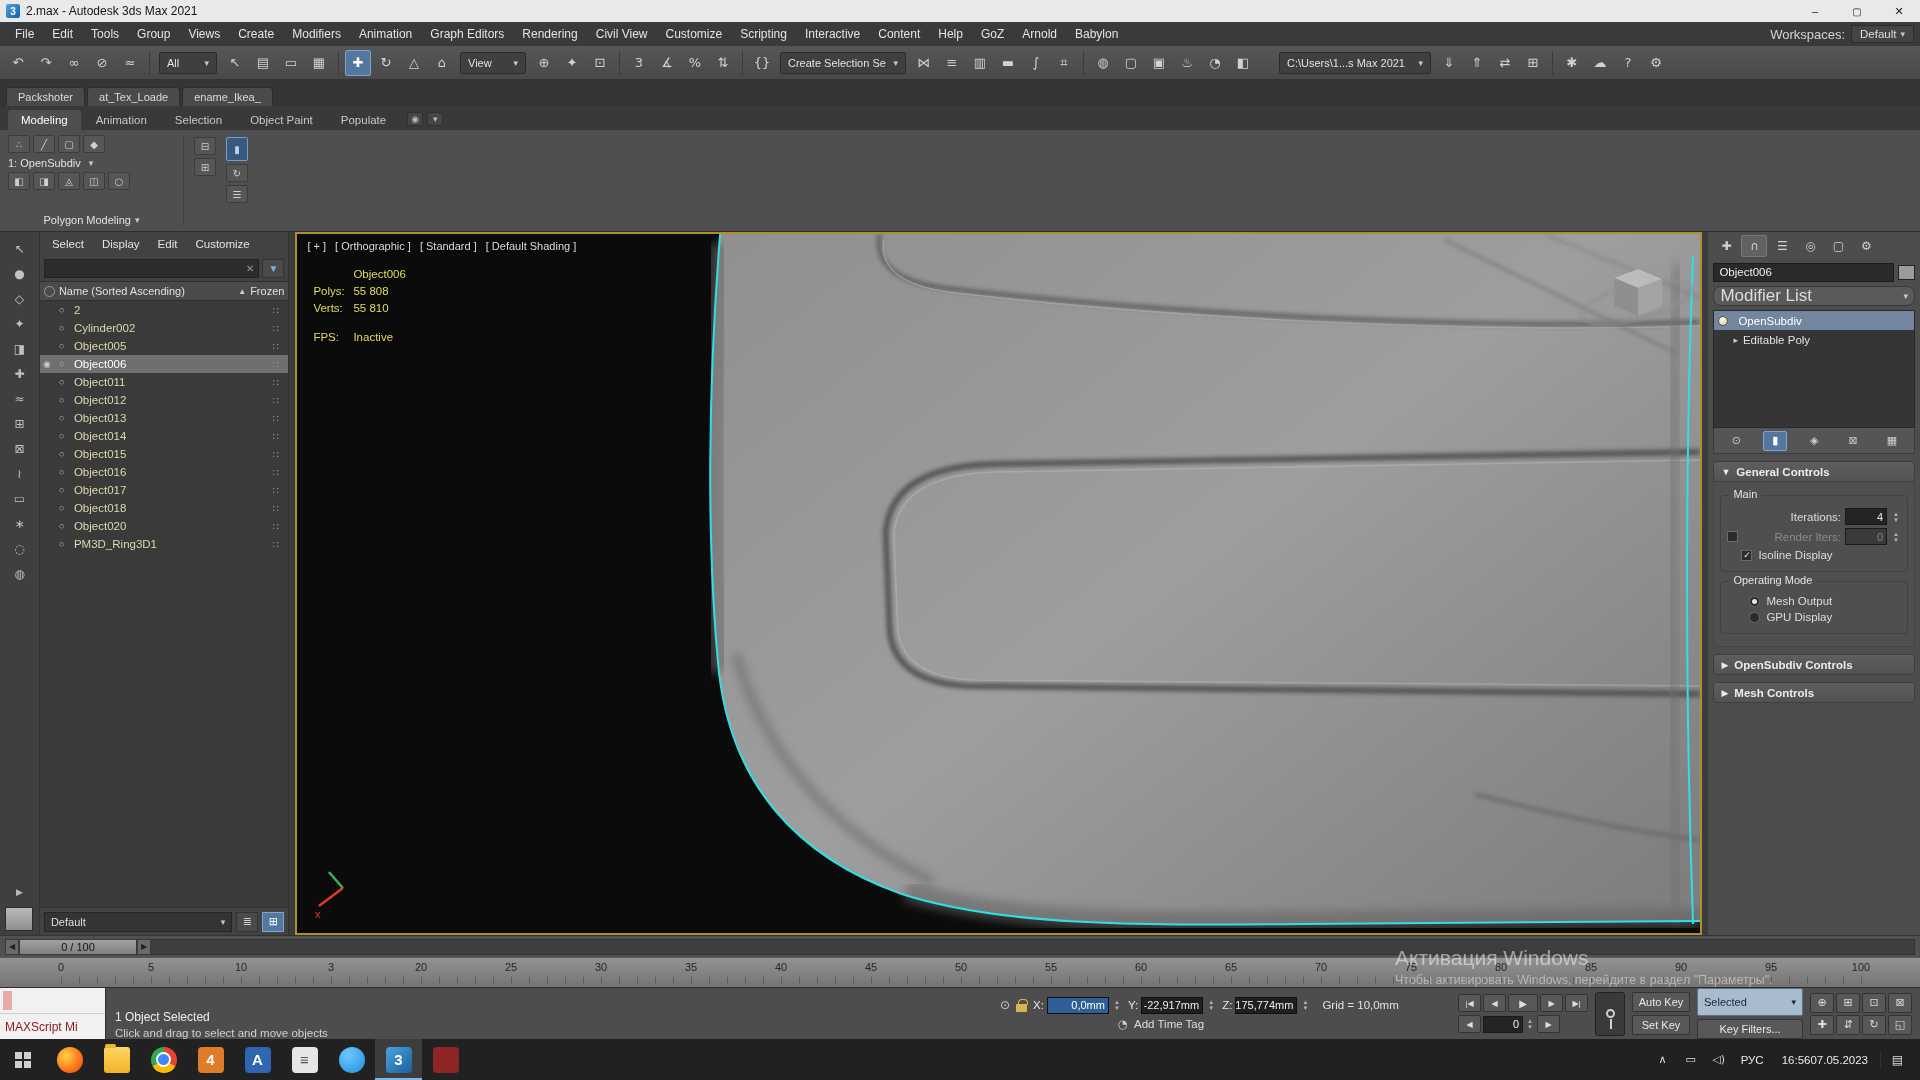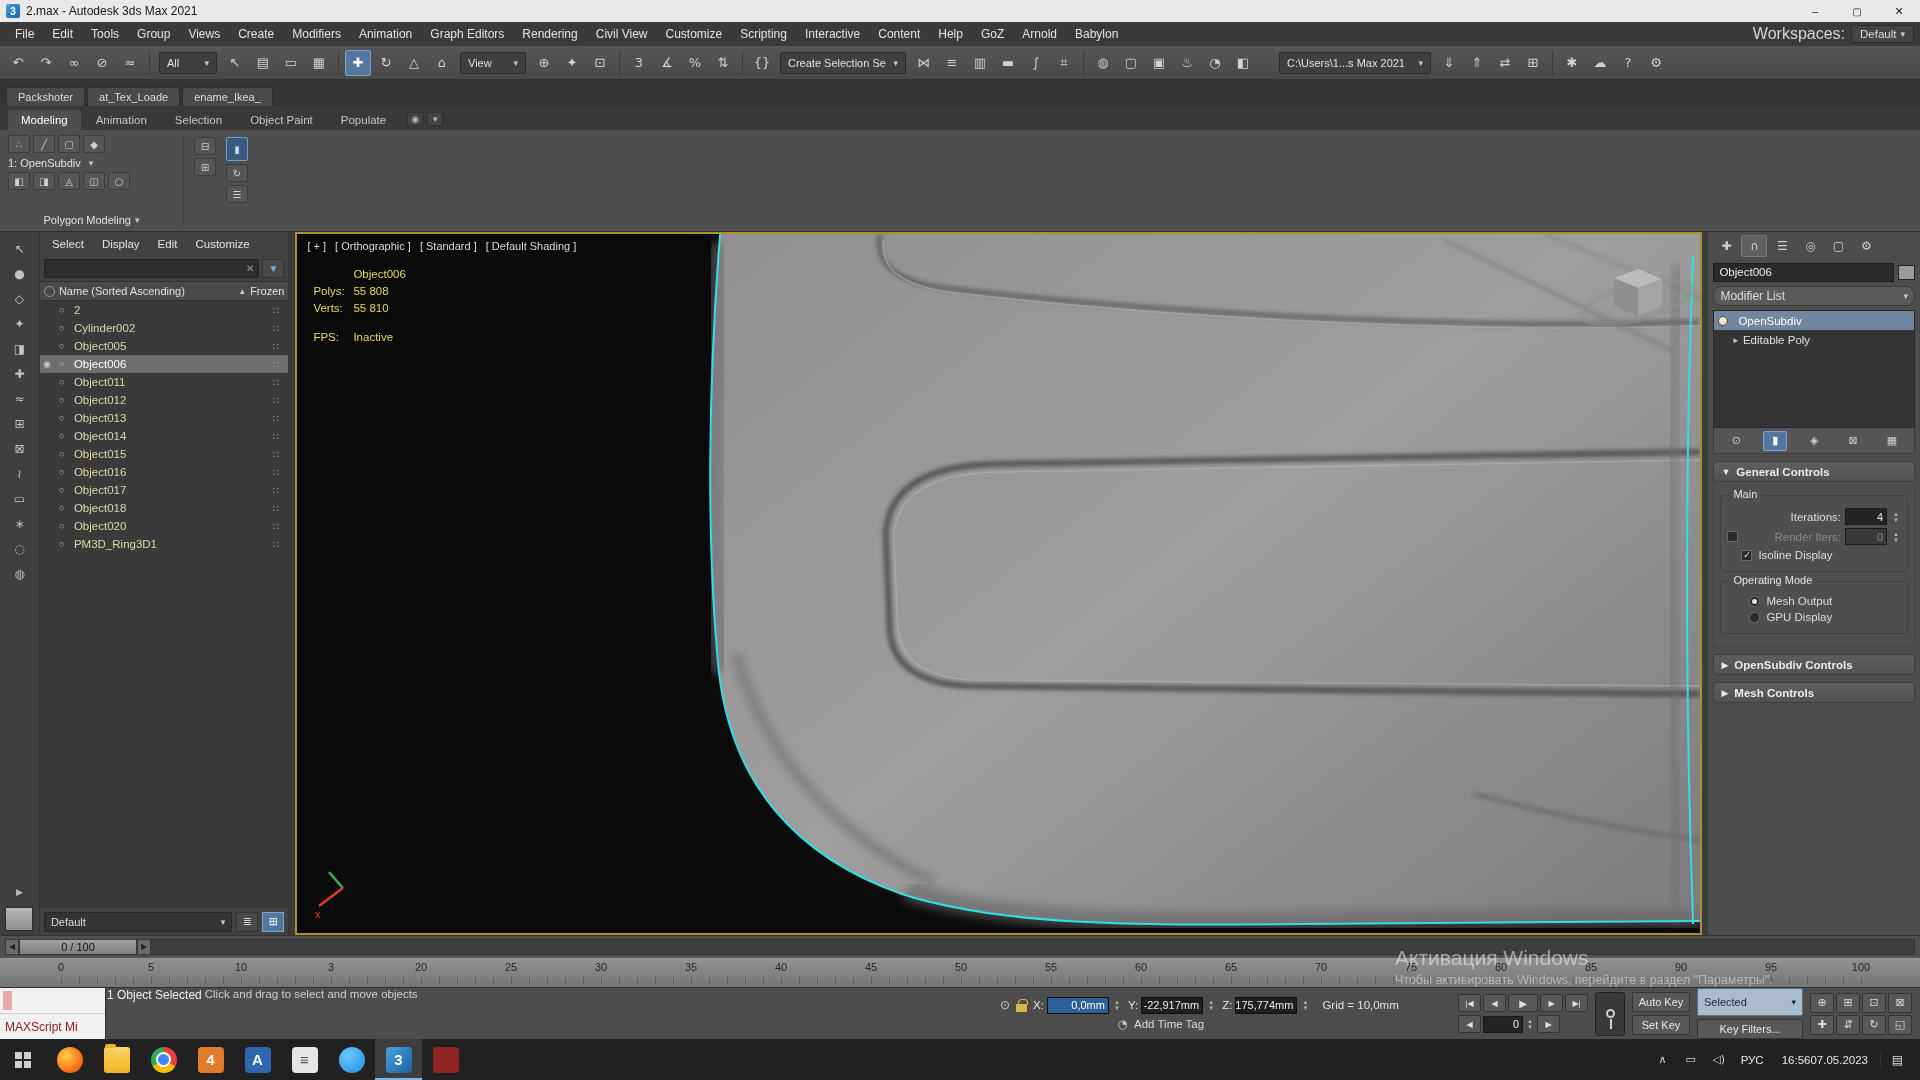--- a/index.html
+++ b/index.html
@@ -17,21 +17,21 @@
   .winbtns{margin-left:auto;display:flex;height:100%}
   .winbtn{width:42px;height:100%;display:flex;align-items:center;justify-content:center;font-size:11px;color:#222}
   .winbtn.min::after{content:"–"}
   .winbtn.max::after{content:"▢";font-size:10px}
   .winbtn.close::after{content:"✕"}
 
   
   .menubar{height:24px;background:#3a3a3a;display:flex;align-items:center;padding:0 6px;flex:0 0 auto}
   .menu-item{padding:0 9px;font-size:12px;color:#e4e4e4;height:100%;display:flex;align-items:center}
   .ws{margin-left:auto;display:flex;align-items:center;gap:6px}
-  .ws-label{font-size:16px;color:#d6d6d6}
+  .ws-label{font-size:13px;color:#d6d6d6}
   .ws-dd{height:18px;background:#444;border:1px solid #2c2c2c;display:flex;align-items:center;padding:0 8px;font-size:11.5px}
 
   
   .toolbar{height:34px;background:linear-gradient(#565656,#494949);border-bottom:1px solid #333;display:flex;align-items:center;padding:0 5px;gap:2px;flex:0 0 auto}
   .tico{width:26px;height:26px;display:flex;align-items:center;justify-content:center;border-radius:2px;color:#d2d2d2}
   .tico .g{font-family:"DejaVu Sans",sans-serif;font-size:13px}
   .tico.active{background:#54779f;border:1px solid #7ea4cf;color:#fff}
   .tsep{width:1px;height:24px;background:#3b3b3b;margin:0 4px}
   .tdd{height:22px;background:#3f3f3f;border:1px solid #2b2b2b;border-radius:2px;display:flex;align-items:center;padding:0 7px;font-size:11px;color:#e2e2e2;margin:0 3px;white-space:nowrap}
   .w-all{width:58px;justify-content:space-between}
@@ -106,21 +106,21 @@
 
   
   .cmdpanel{width:212px;margin-left:6px;background:#4d4d4d;display:flex;flex-direction:column;padding:2px 5px}
   .cp-tabs{height:24px;display:flex;align-items:center;gap:2px}
   .cp-tab{width:26px;height:22px;display:flex;align-items:center;justify-content:center;color:#d0d0d0;border-radius:2px}
   .cp-tab .g{font-family:"DejaVu Sans",sans-serif;font-size:12px}
   .cp-tab.active{background:#616161;border:1px solid #777}
   .cp-name{height:24px;display:flex;align-items:center;gap:4px;margin:2px 0}
   .cp-namefield{flex:1;height:19px;background:#2a2a2a;border:1px solid #1d1d1d;display:flex;align-items:center;padding:0 5px;font-size:11.5px;color:#eee}
   .cp-swatch{width:17px;height:15px;background:#9b9b9b;border:1px solid #222}
-  .cp-modlist{height:20px;background:#5a5a5a;border:1px solid #3a3a3a;border-radius:8px;display:flex;align-items:center;justify-content:space-between;padding:0 6px;font-size:12px;margin-bottom:4px}
+  .cp-modlist{height:20px;background:#5a5a5a;border:1px solid #3a3a3a;border-radius:8px;display:flex;align-items:center;justify-content:space-between;padding:0 6px;font-size:17px;margin-bottom:4px}
   .cp-stack{height:118px;background:#353535;border:1px solid #292929}
   .stack-row{height:19px;display:flex;align-items:center;gap:5px;padding:0 4px;font-size:11.5px;color:#e0e0e0}
   .stack-row.active{background:#72869f;color:#fff}
   .bulb{width:10px;height:10px;border-radius:50%;background:radial-gradient(circle at 35% 30%,#fffbe0,#cfc9a0);border:1px solid #55524a}
   .stack-arrow{font-size:9px;color:#cfcfcf}
   .cp-stackbtns{height:26px;display:flex;align-items:center;justify-content:space-between;padding:0 10px;background:#555;border:1px solid #3c3c3c;border-top:none}
   .cp-sbtn{width:24px;height:20px;display:flex;align-items:center;justify-content:center;color:#cfcfcf;border-radius:2px}
   .cp-sbtn .g{font-family:"DejaVu Sans",sans-serif;font-size:11px}
   .cp-sbtn.active{background:#54779f;border:1px solid #7ea4cf;color:#fff}
   .roll{margin-top:7px;background:linear-gradient(#5e5e5e,#525252);border:1px solid #3e3e3e;border-radius:3px;height:21px;display:flex;align-items:center;gap:6px;padding:0 7px;font-size:11.5px;font-weight:bold;color:#ececec}
@@ -150,21 +150,21 @@
   .ruler::after{content:"";position:absolute;left:61px;bottom:3px;width:1801px;height:7px;background:repeating-linear-gradient(90deg,#5c5c5c 0 1px,transparent 1px 18px)}
   .ticks{position:absolute;left:16px;top:3px;display:flex}
   .tick{width:90px;text-align:center;font-size:11px;color:#262626}
 
   
   .statusbar{height:52px;background:#4d4d4d;border-top:1px solid #2e2e2e;display:flex;flex:0 0 auto}
   .mxs{width:106px;background:#f1f1f1;border-right:1px solid #2e2e2e;display:flex;flex-direction:column}
   .mxs-top{flex:1;border-bottom:1px solid #cfcfcf;display:flex}
   .mxs-pink{width:9px;background:#e9a9a9;margin:3px}
   .mxs-bottom{flex:1;display:flex;align-items:center;padding-left:5px;color:#8b1a1a;font-size:12px}
-  .prompts{flex:1;display:flex;flex-direction:row;justify-content:flex-start;padding-left:1px;gap:3px}
+  .prompts{flex:1;display:flex;flex-direction:column;justify-content:flex-end;padding-left:9px;gap:3px}
   .prompt1{font-size:12px;color:#efefef}
   .prompt2{font-size:11.5px;color:#cfcfcf}
   .coords{width:450px;display:flex;flex-direction:column;justify-content:center;gap:3px}
   .coords .r1{display:flex;align-items:center;gap:6px}
   .coords .r2{display:flex;align-items:center;gap:6px;padding-left:118px;font-size:11.5px;color:#dcdcdc}
   .isoico{color:#c9c9c9;font-size:12px;font-family:"DejaVu Sans",sans-serif}
   .lockico{width:11px;height:8px;background:#d8b64e;border-radius:1px;position:relative;margin-top:5px}
   .lockico::before{content:"";position:absolute;left:1.5px;top:-5px;width:8px;height:5px;border:1.5px solid #d8b64e;border-bottom:none;border-radius:4px 4px 0 0}
   .coord{display:flex;align-items:center;gap:3px;font-size:11.5px;color:#e6e6e6}
   .cfield{width:62px;height:17px;background:#1f1f1f;border:1px solid #101010;color:#eee;font-size:11px;display:flex;align-items:center;justify-content:flex-end;padding:0 3px}

